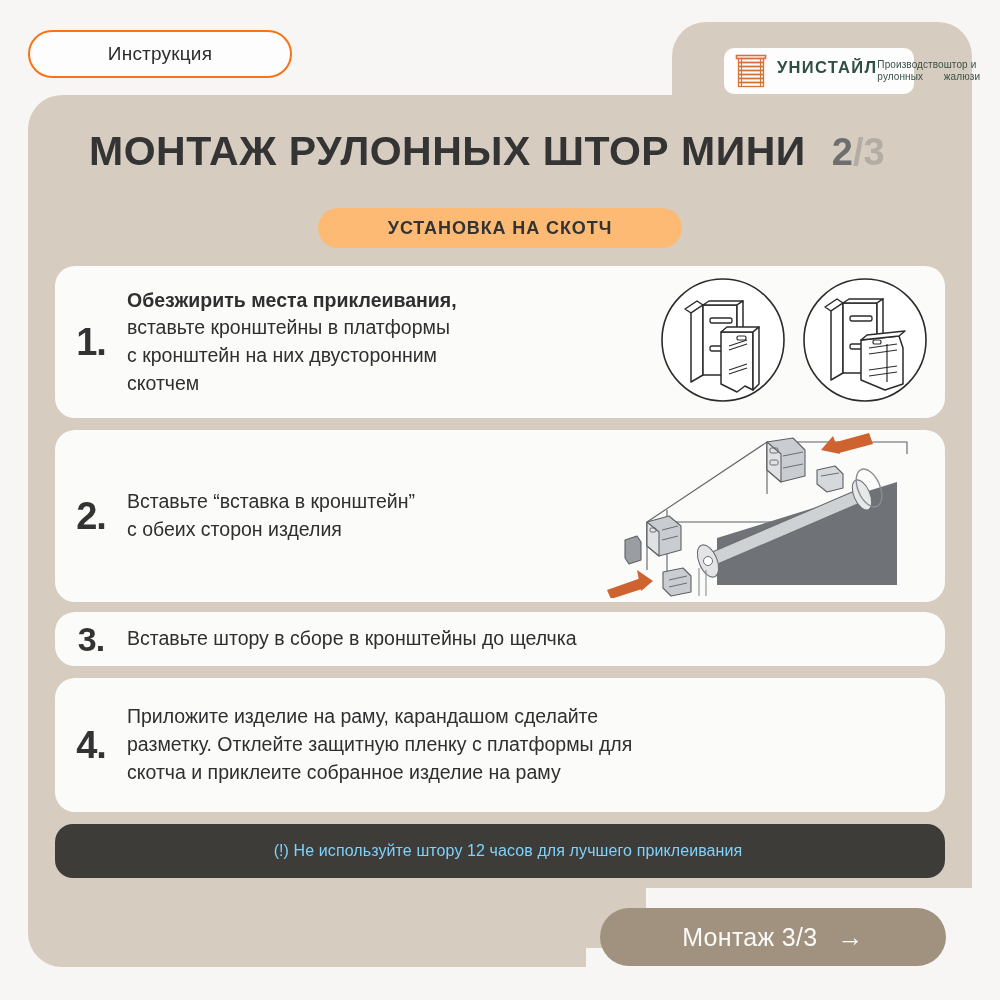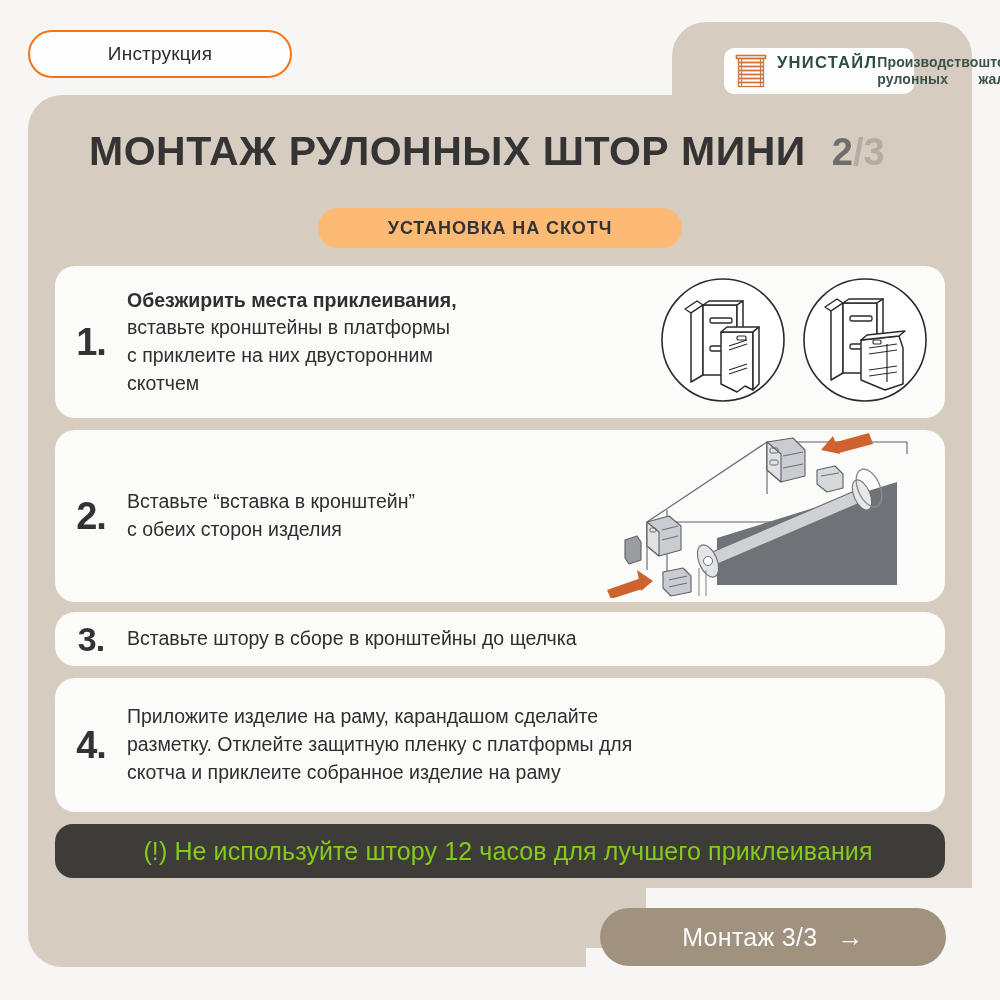--- a/index.html
+++ b/index.html
@@ -82,21 +82,21 @@
     padding: 4px 8px;
     gap: 7px;
   }
   .logo-icon { width: 38px; height: 38px; flex: 0 0 38px; }
   .logo-text { display: flex; flex-direction: row; justify-content: center; }
   .logo-name {
     font-size: 16.5px; font-weight: bold; color: #2f4f45;
     letter-spacing: 1.3px; line-height: 1.05;
   }
   .logo-sub {
-    font-size: 14px; font-weight: bold; color: #3a5248;
+    font-size: 10px; font-weight: normal; color: #3a5248;
     line-height: 1.22; letter-spacing: .1px;
   }
 
   
   .title-row {
     position: absolute;
     left: 56px; top: 128px;
     width: 900px; height: 62px;
     display: flex; align-items: baseline; gap: 26px; margin-left: 33px;
   }
@@ -163,22 +163,22 @@
   }
 
   
   .warning-bar {
     position: absolute;
     left: 55px; top: 824px;
     width: 890px; height: 54px;
     background: #3d3c39;
     border-radius: 18px;
     display: flex; align-items: center; justify-content: center;
-    color: #84cc16;
-    font-size: 25px;
+    color: #7dd3fc;
+    font-size: 16px;
     letter-spacing: .1px;
     padding-left: 16px;
   }
 
   
   .next-button {
     position: absolute;
     left: 600px; top: 908px;
     width: 346px; height: 58px;
     background: #a0927e;
@@ -235,21 +235,21 @@
 
   <div class="subtitle-chip">
     <span>УСТАНОВКА НА СКОТЧ</span>
   </div>
 
   <div class="step-card" id="step1">
     <div class="step-num">1.</div>
     <div class="step-body">
       <div class="step-line bold">Обезжирить места приклеивания,</div>
       <div class="step-line">вставьте кронштейны в платформы</div>
-      <div class="step-line">с приклеите на них двусторонним</div>
+      <div class="step-line">с кронштейн на них двусторонним</div>
       <div class="step-line">скотчем</div>
     </div>
     <div class="illus-circles">
 
       <span>
         <svg width="132" height="132" viewBox="0 0 132 132" aria-hidden="true">
           <circle cx="66" cy="66" r="61" fill="#ffffff" stroke="#2b2b2b" stroke-width="1.6"></circle>
           <g fill="#ffffff" stroke="#2b2b2b" stroke-width="1.5" stroke-linejoin="round">
             <path d="M28 35 L40 27 L46 31 L34 39 Z"></path>
             <path d="M34 39 L46 31 L46 101 L34 108 Z"></path>

